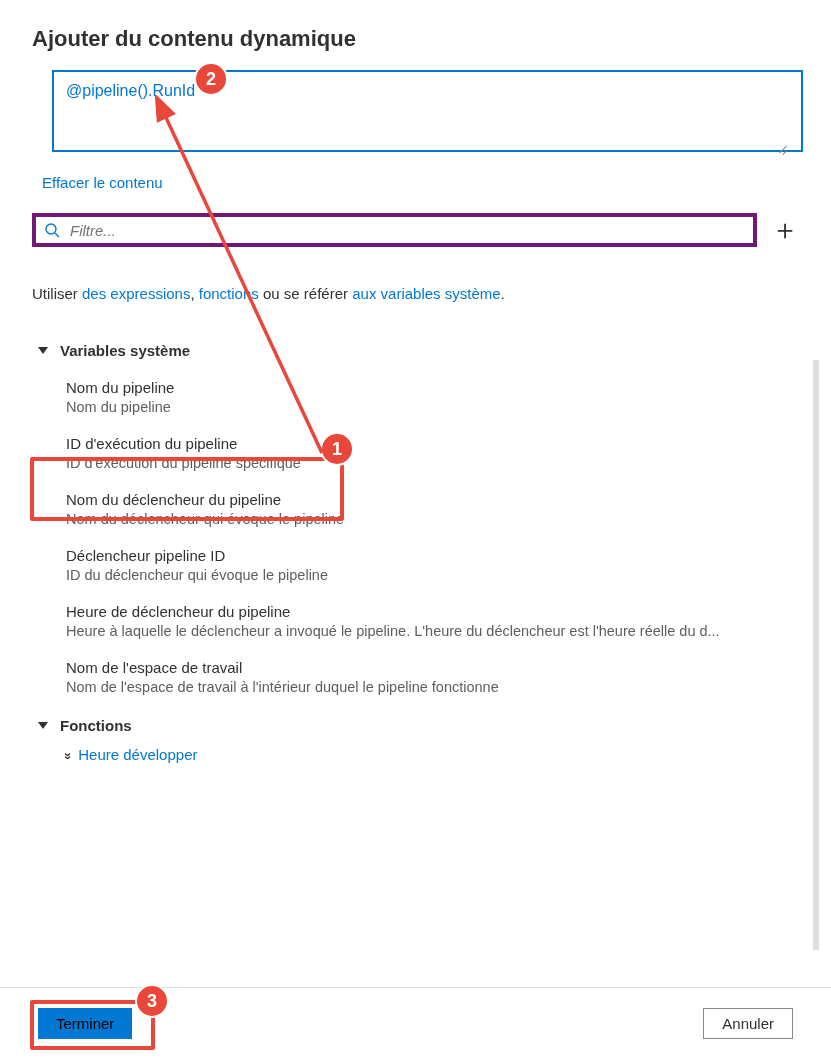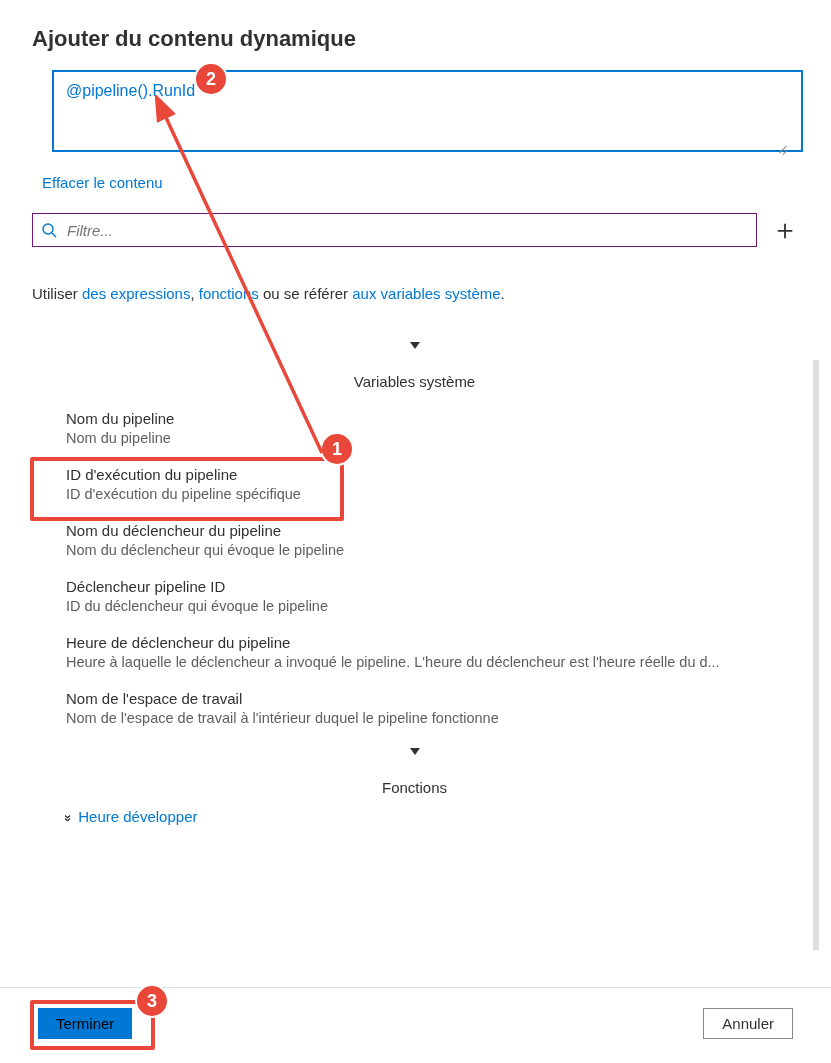--- a/index.html
+++ b/index.html
@@ -53,21 +53,21 @@
     margin: 18px 0 22px 10px;
   }
   .filter-row {
     display: flex;
     align-items: center;
     gap: 14px;
     margin-bottom: 38px;
   }
   .filter-box {
     flex: 1;
-    border: 1px solid #701a75;
+    border: 4px solid #701a75;
     padding: 6px 8px;
     display: flex;
     align-items: center;
     gap: 8px;
     height: 34px;
   }
   .search-icon {
     width: 16px; height: 16px; color:#0078d4; flex-shrink:0;
   }
   .filter-box input {
@@ -104,26 +104,25 @@
     position: absolute;
     right: 12px;
     top: 360px;
     width: 6px;
     height: 590px;
     background: #e1dfdd;
   }
   .section-header {
     display: flex;
     align-items: center;
-    gap: 24px;
-    font-size: 15px;
-    font-weight: 400;
+    gap: 12px;
+    font-size: 15px;
+    font-weight: 700;
     margin: 10px 0 12px 0;
     cursor: pointer;
-    flex-direction: column;
   }
   .tri-down {
     width:0;height:0;border-left:5px solid transparent;border-right:5px solid transparent;border-top:7px solid #323130;
   }
   .tri-right {
     width:0;height:0;border-top:5px solid transparent;border-bottom:5px solid transparent;border-left:7px solid #323130;
   }
   .item {
     padding: 8px 0 12px 28px;
     cursor: pointer;

